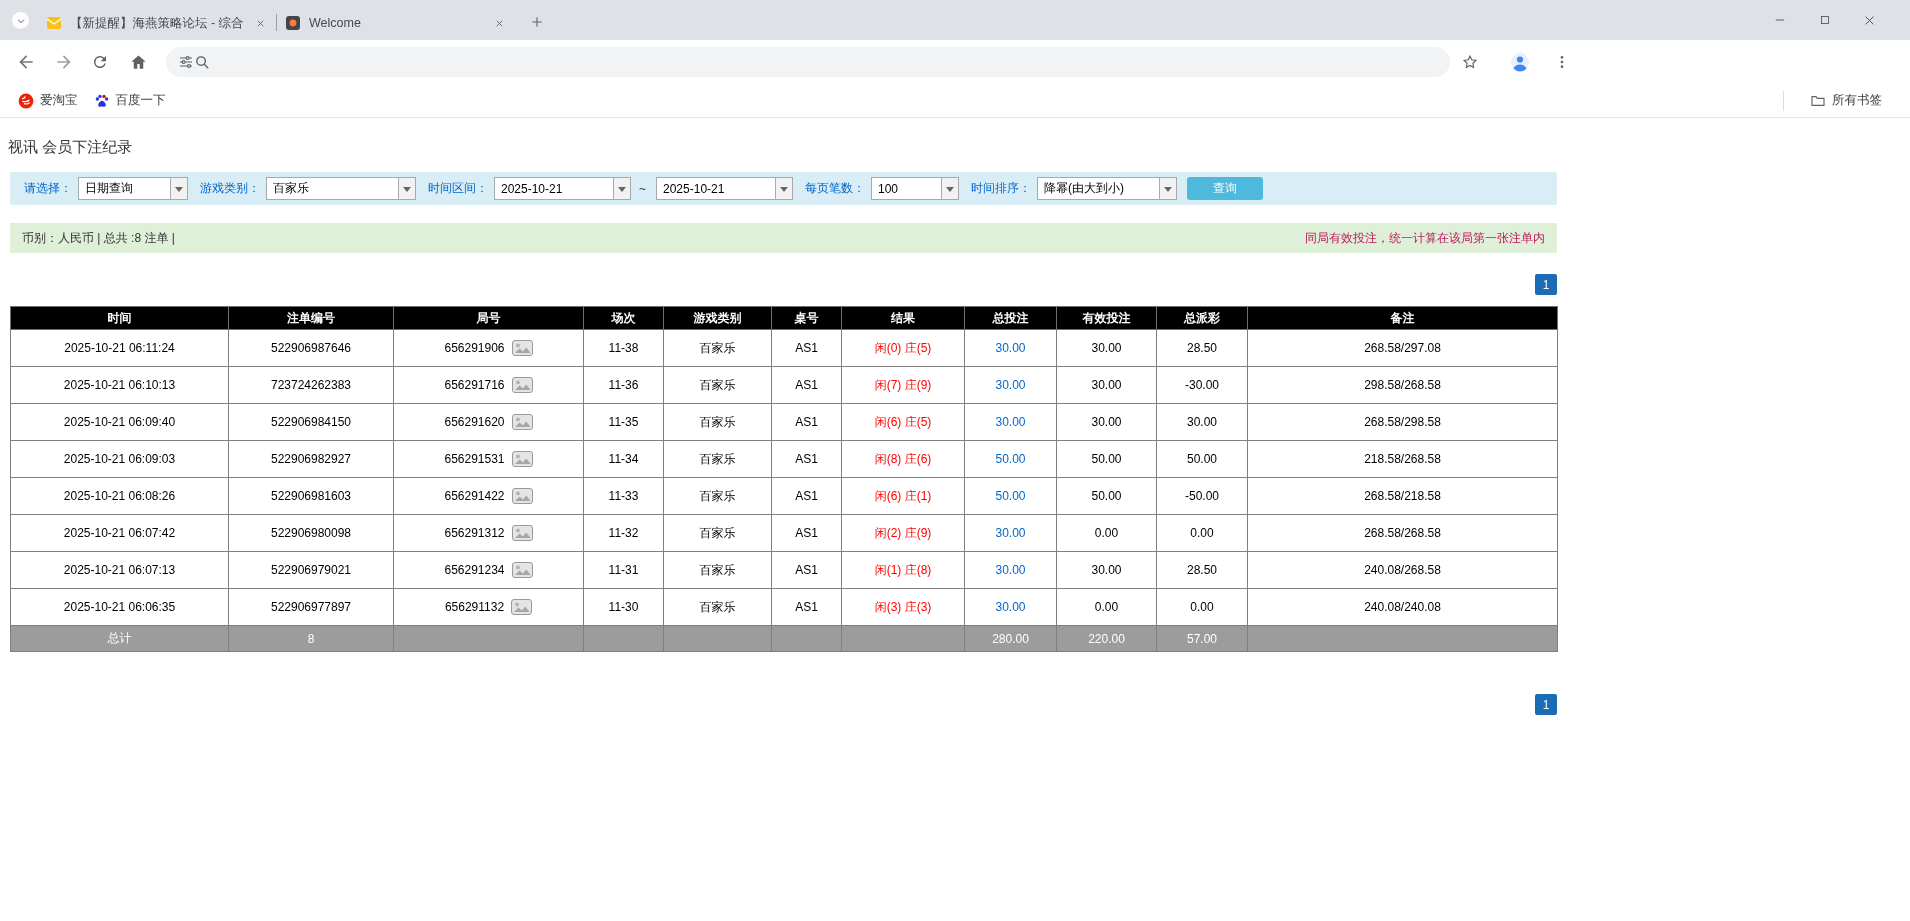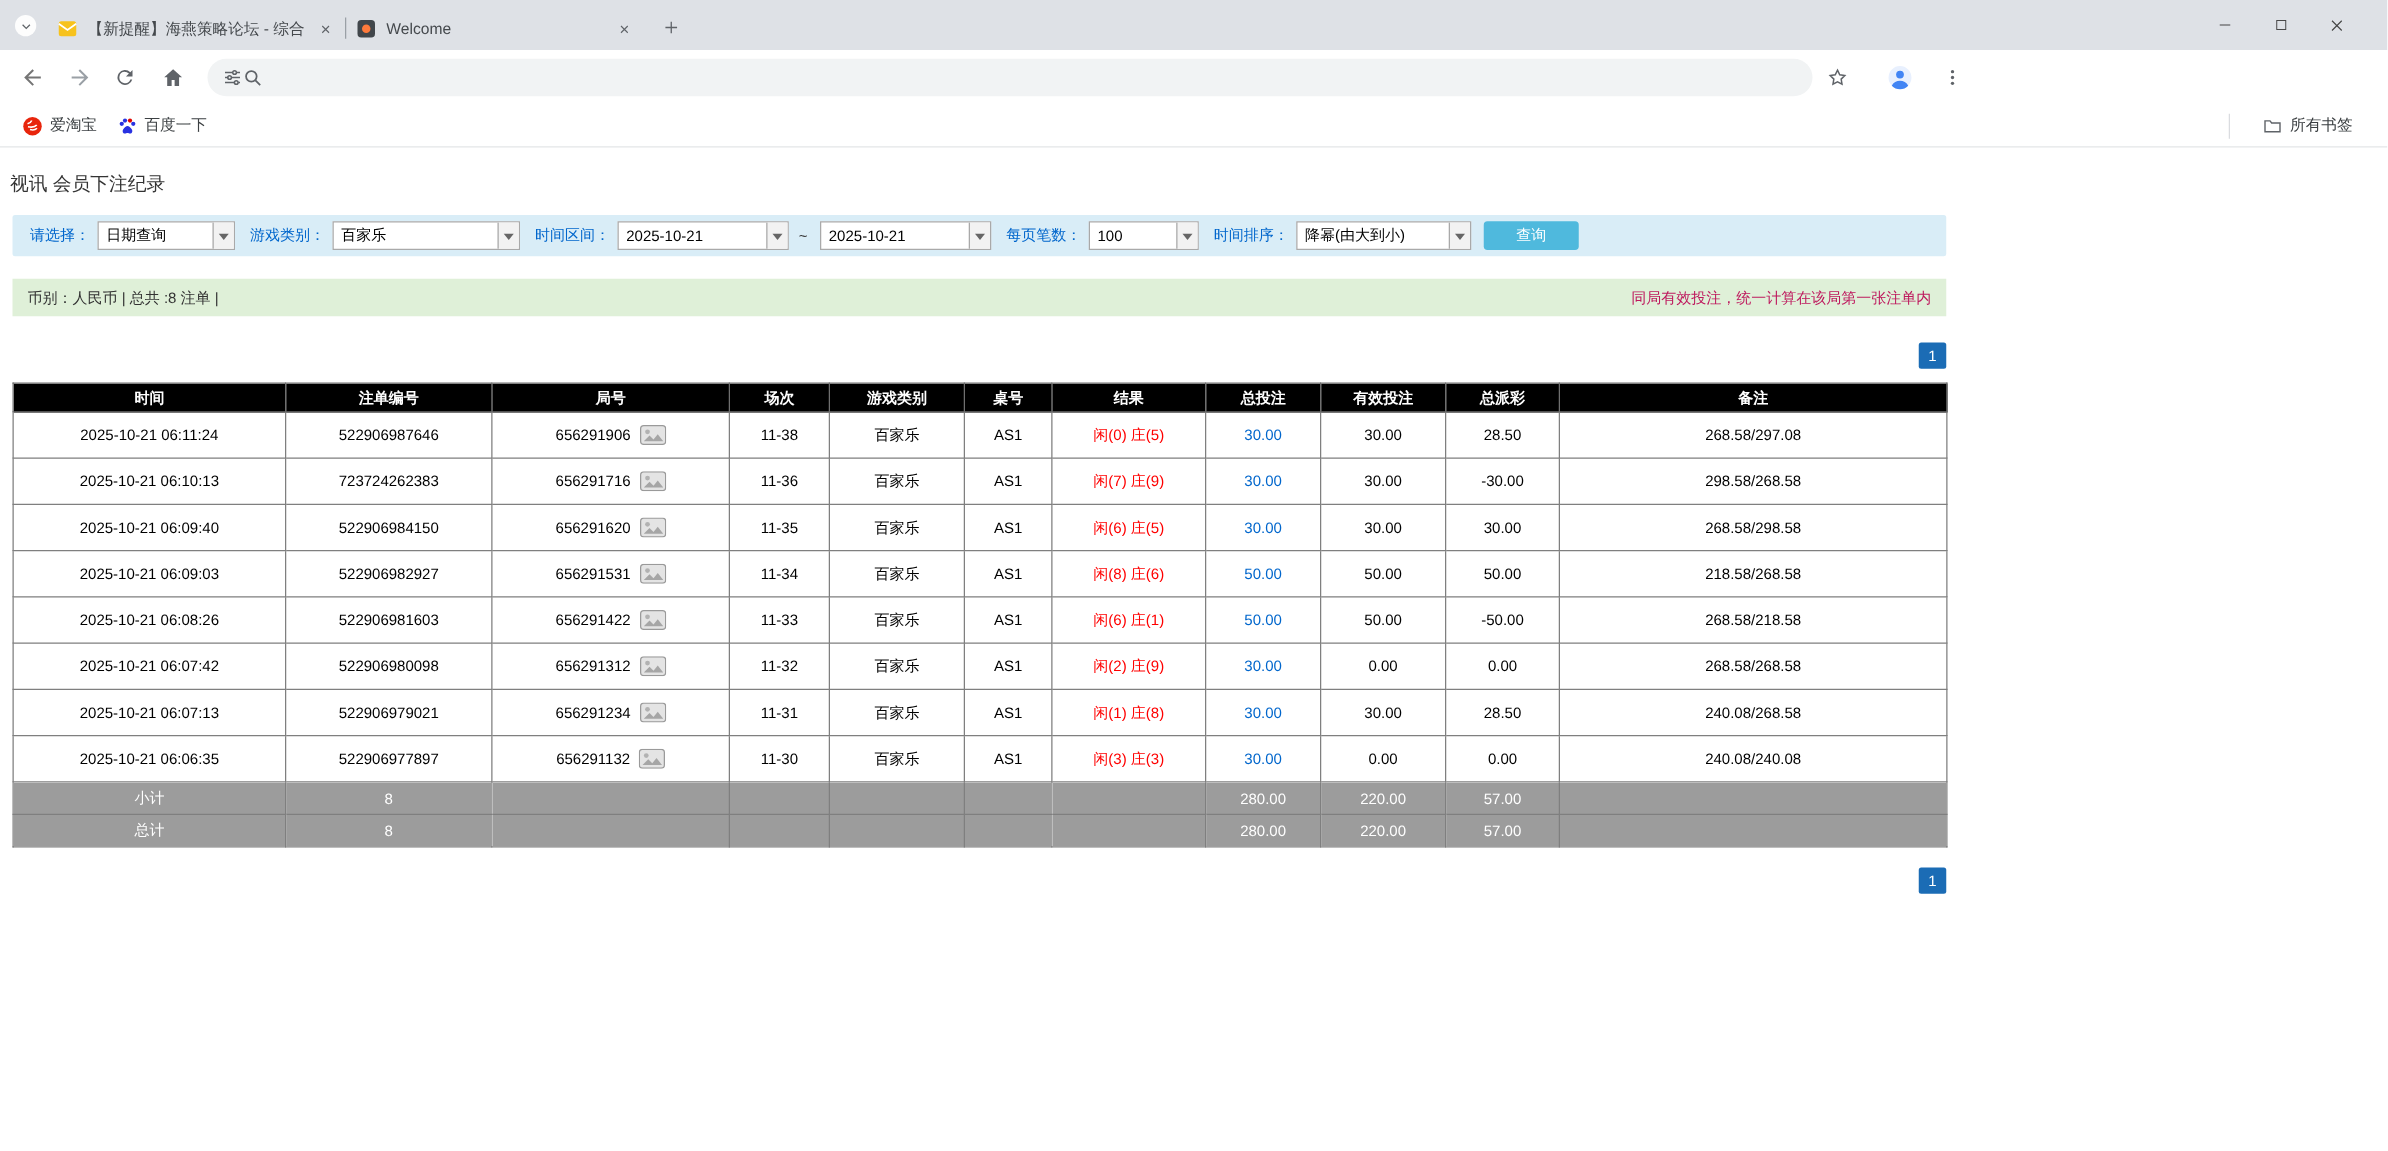--- a/index.html
+++ b/index.html
@@ -546,33 +546,20 @@
     <td>
       <span class="amount-link">30.00</span>
     </td>
     <td>0.00</td>
     <td>0.00</td>
     <td>240.08/240.08</td>
   </tr>
 </tbody>
       <tfoot>
         <tr class="sum-row">
-          <td>小计</td>
-          <td>8</td>
-          <td></td>
-            <td></td>
-            <td></td>
-            <td></td>
-            <td></td>
-          <td>280.00</td>
-          <td>220.00</td>
-          <td>57.00</td>
-          <td></td>
-        </tr>
-        <tr class="sum-row">
           <td>总计</td>
           <td>8</td>
           <td></td>
             <td></td>
             <td></td>
             <td></td>
             <td></td>
           <td>280.00</td>
           <td>220.00</td>
           <td>57.00</td>

